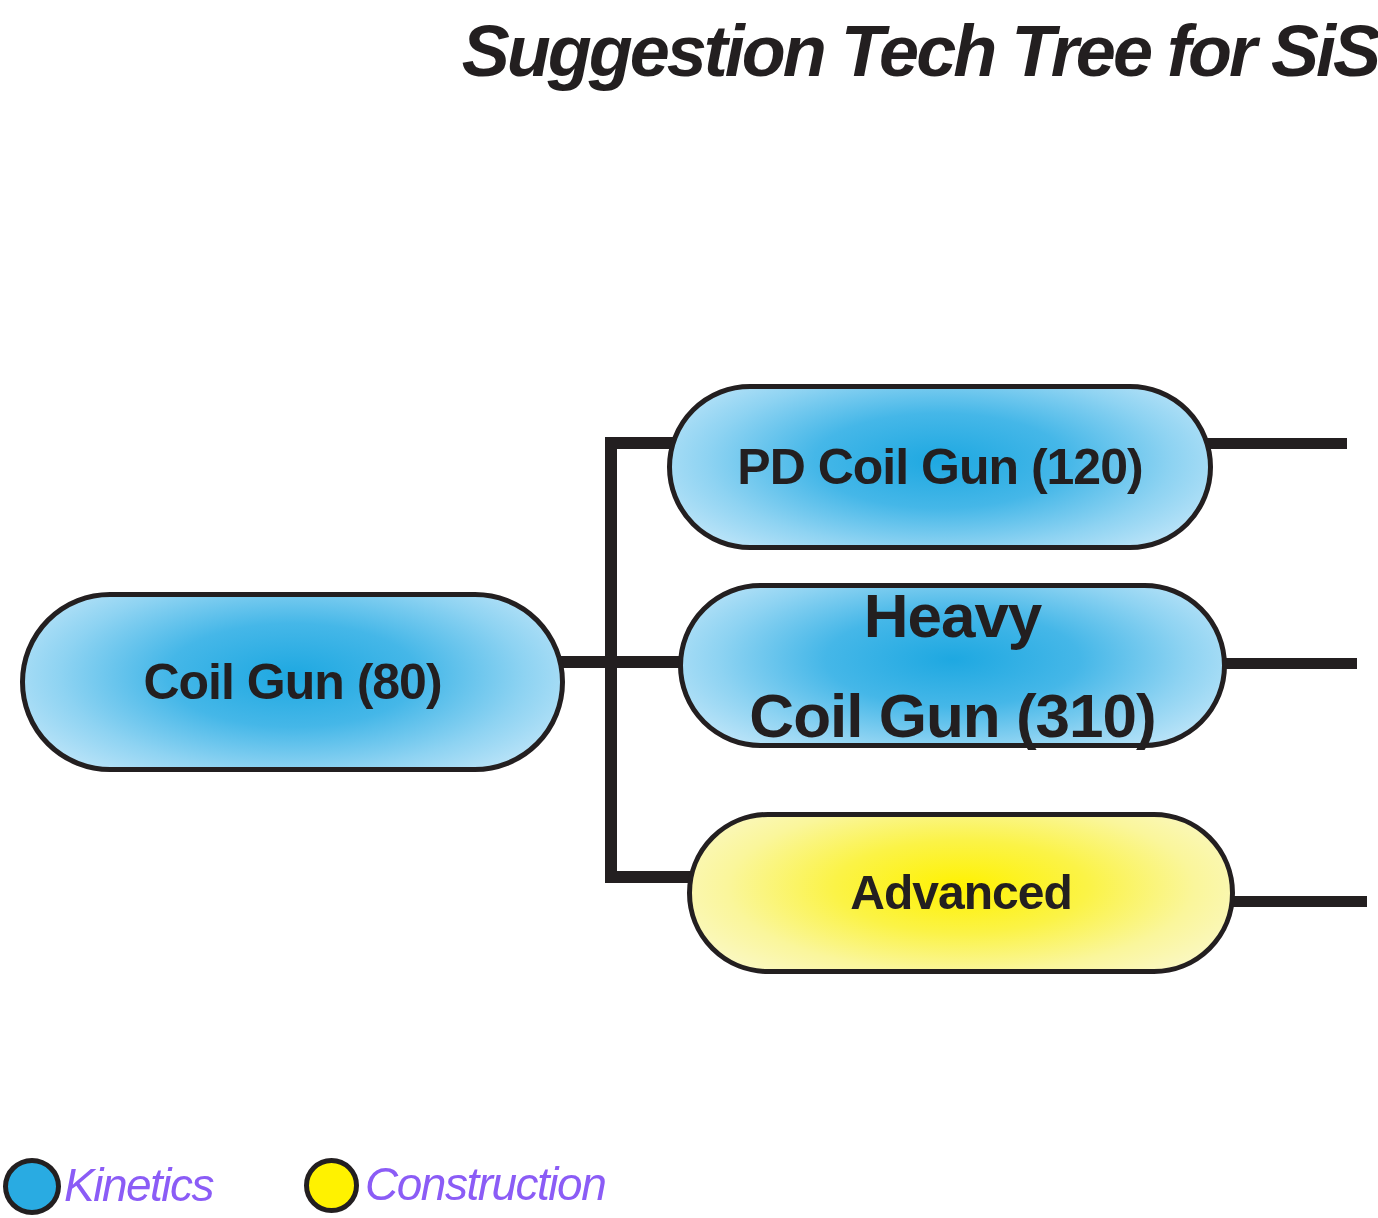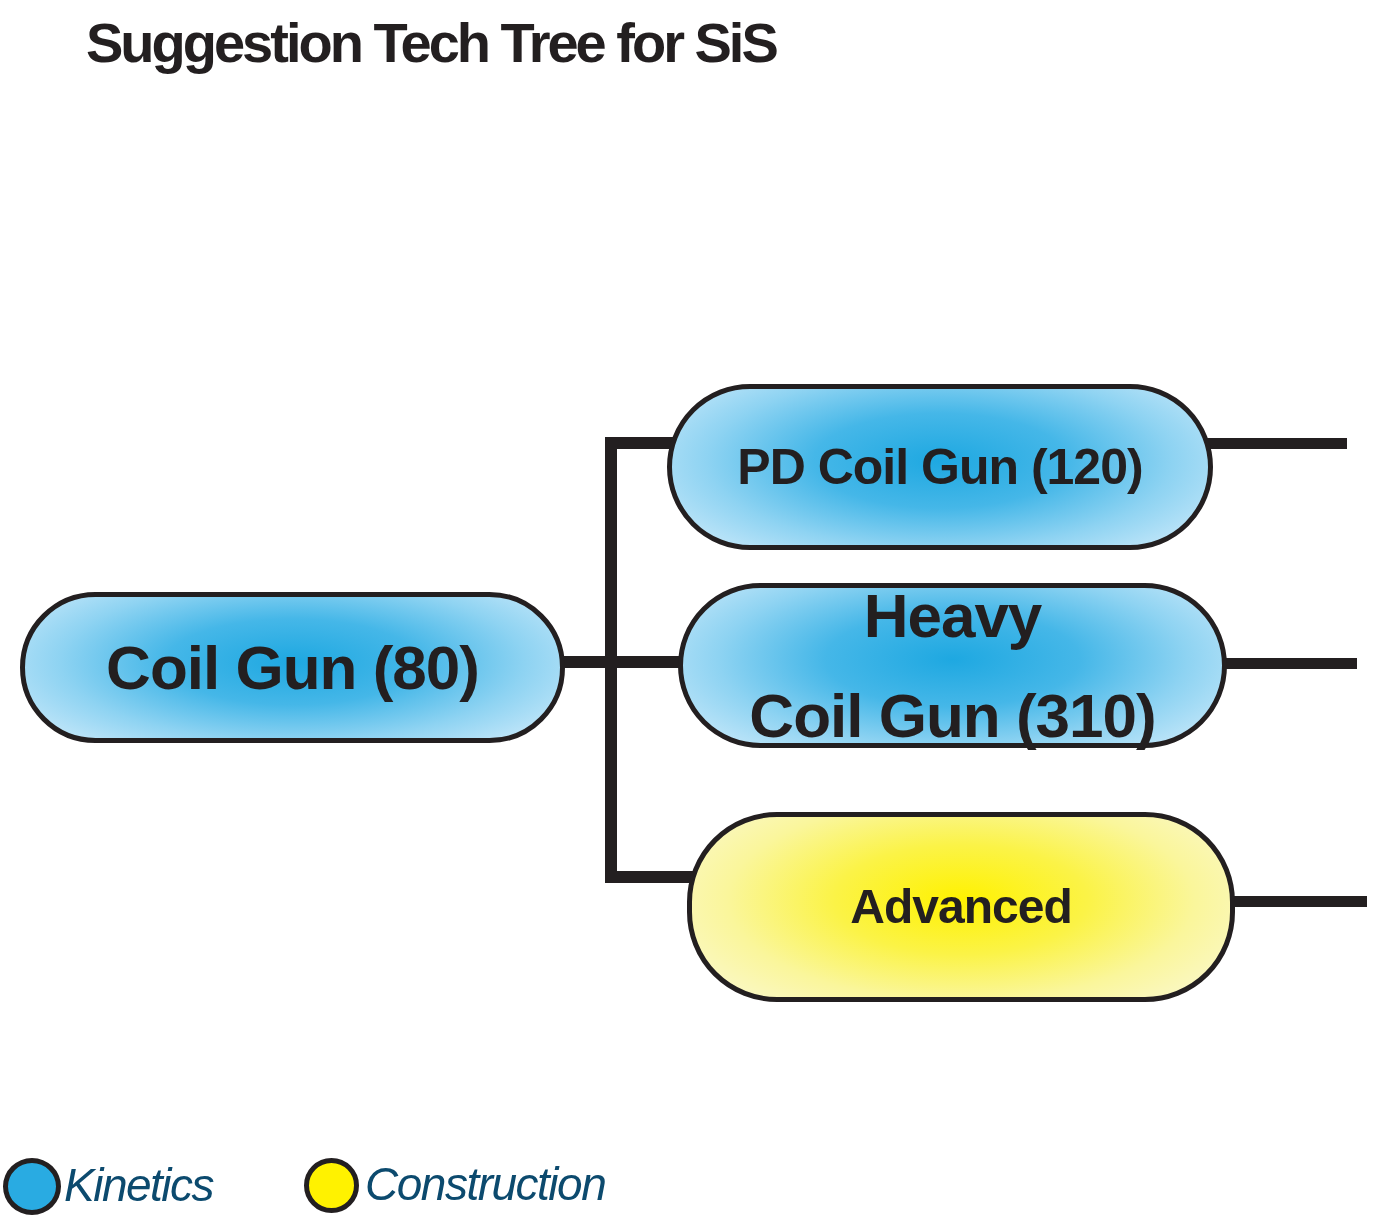--- a/index.html
+++ b/index.html
@@ -10,26 +10,27 @@
     background: #ffffff;
     overflow: hidden;
     font-family: "Liberation Sans", sans-serif;
     color: #231F20;
   }
   .title {
     position: absolute;
     left: 86px;
     top: 10px;
     width: 1292px;
-    text-align: left;
-    font-size: 56px;
+    text-align: right;
+    font-size: 72px;
     font-weight: bold;
     letter-spacing: -3px;
     color: #231F20;
     white-space: nowrap;
+    font-style: italic;
   }
   .edge {
     position: absolute;
     background: #231F20;
   }
   .node {
     position: absolute;
     box-sizing: border-box;
     border: 5px solid #231F20;
     border-radius: 90px;
@@ -43,24 +44,24 @@
     color: #231F20;
   }
   .node.blue {
     background: radial-gradient(ellipse 62% 80% at 50% 46%,
       #1EA8E1 0%, #45B7E8 38%, #8ED3F2 70%, #C9E9FA 100%);
   }
   .node.yellow {
     background: radial-gradient(ellipse 62% 80% at 50% 46%,
       #FFF200 0%, #FBF347 38%, #FAF69B 70%, #FAF8CE 100%);
   }
-  .node-coil-gun      { left: 20px;  top: 592px; width: 545px; height: 151px; font-size: 62px; }
+  .node-coil-gun      { left: 20px;  top: 592px; width: 545px; height: 180px; font-size: 50px; }
   .node-pd-coil-gun   { left: 667px; top: 384px; width: 546px; height: 166px; font-size: 50px; }
   .node-heavy         { left: 678px; top: 583px; width: 549px; height: 165px; font-size: 62px; line-height: 1.6; }
-  .node-advanced      { left: 687px; top: 812px; width: 548px; height: 190px; font-size: 48px; line-height: 1.55; gap: 17px; }
+  .node-advanced      { left: 687px; top: 812px; width: 548px; height: 162px; font-size: 48px; line-height: 1.55; gap: 17px; }
   .node .line { display: block; }
 
   
   .edge-vertical      { left: 605px; top: 437px; width: 12px;  height: 446px; }
   .edge-top-branch    { left: 605px; top: 437px; width: 75px;  height: 12px; }
   .edge-mid-branch    { left: 558px; top: 656px; width: 132px; height: 12px; }
   .edge-bottom-branch { left: 605px; top: 871px; width: 94px;  height: 12px; }
   .edge-stub-pd       { left: 1206px; top: 438px; width: 141px; height: 11px; }
   .edge-stub-heavy    { left: 1218px; top: 658px; width: 139px; height: 11px; }
   .edge-stub-advanced { left: 1226px; top: 896px; width: 141px; height: 11px; }
@@ -72,21 +73,21 @@
     border: 5px solid #231F20;
     border-radius: 50%;
   }
   .swatch-kinetics     { left: 3px;   top: 1158px; width: 58px; height: 57px; background: #29ABE2; }
   .swatch-construction { left: 304px; top: 1158px; width: 55px; height: 55px; background: #FFF200; }
   .legend-label {
     position: absolute;
     font-style: italic;
     font-size: 46px;
     letter-spacing: -1.5px;
-    color: #0c4a6e;
+    color: #8b5cf6;
     height: 57px;
     line-height: 57px;
     white-space: nowrap;
   }
   .label-kinetics     { left: 64px;  top: 1157px; }
   .label-construction { left: 365px; top: 1156px; }
 </style>
 </head>
 <body>
 

